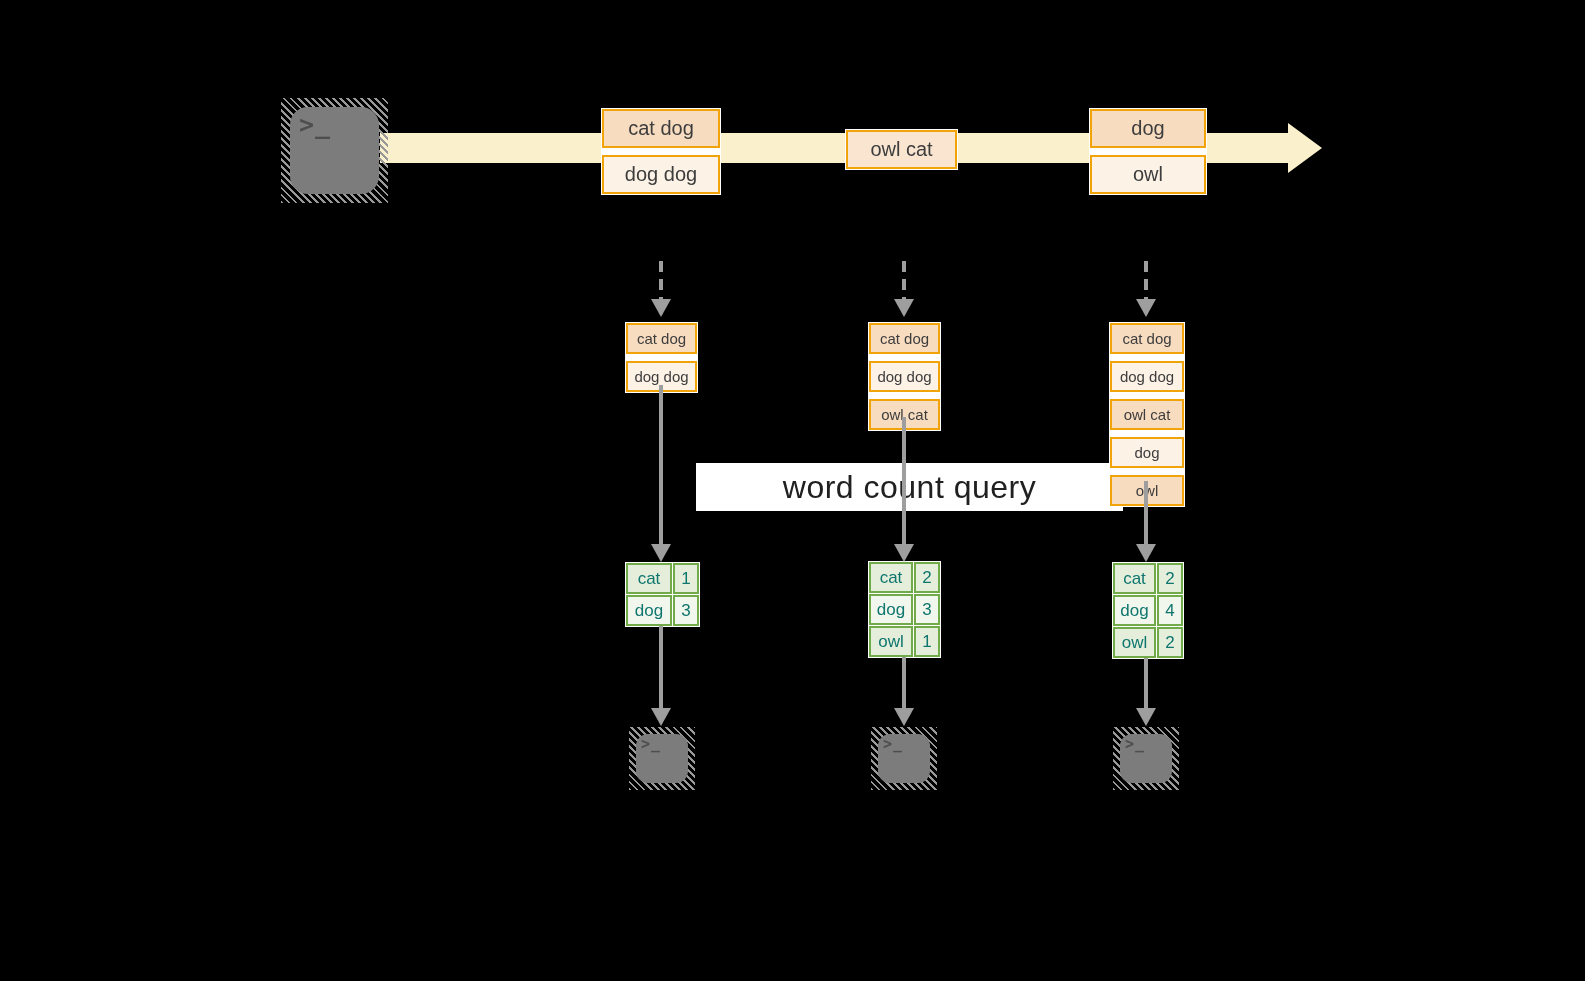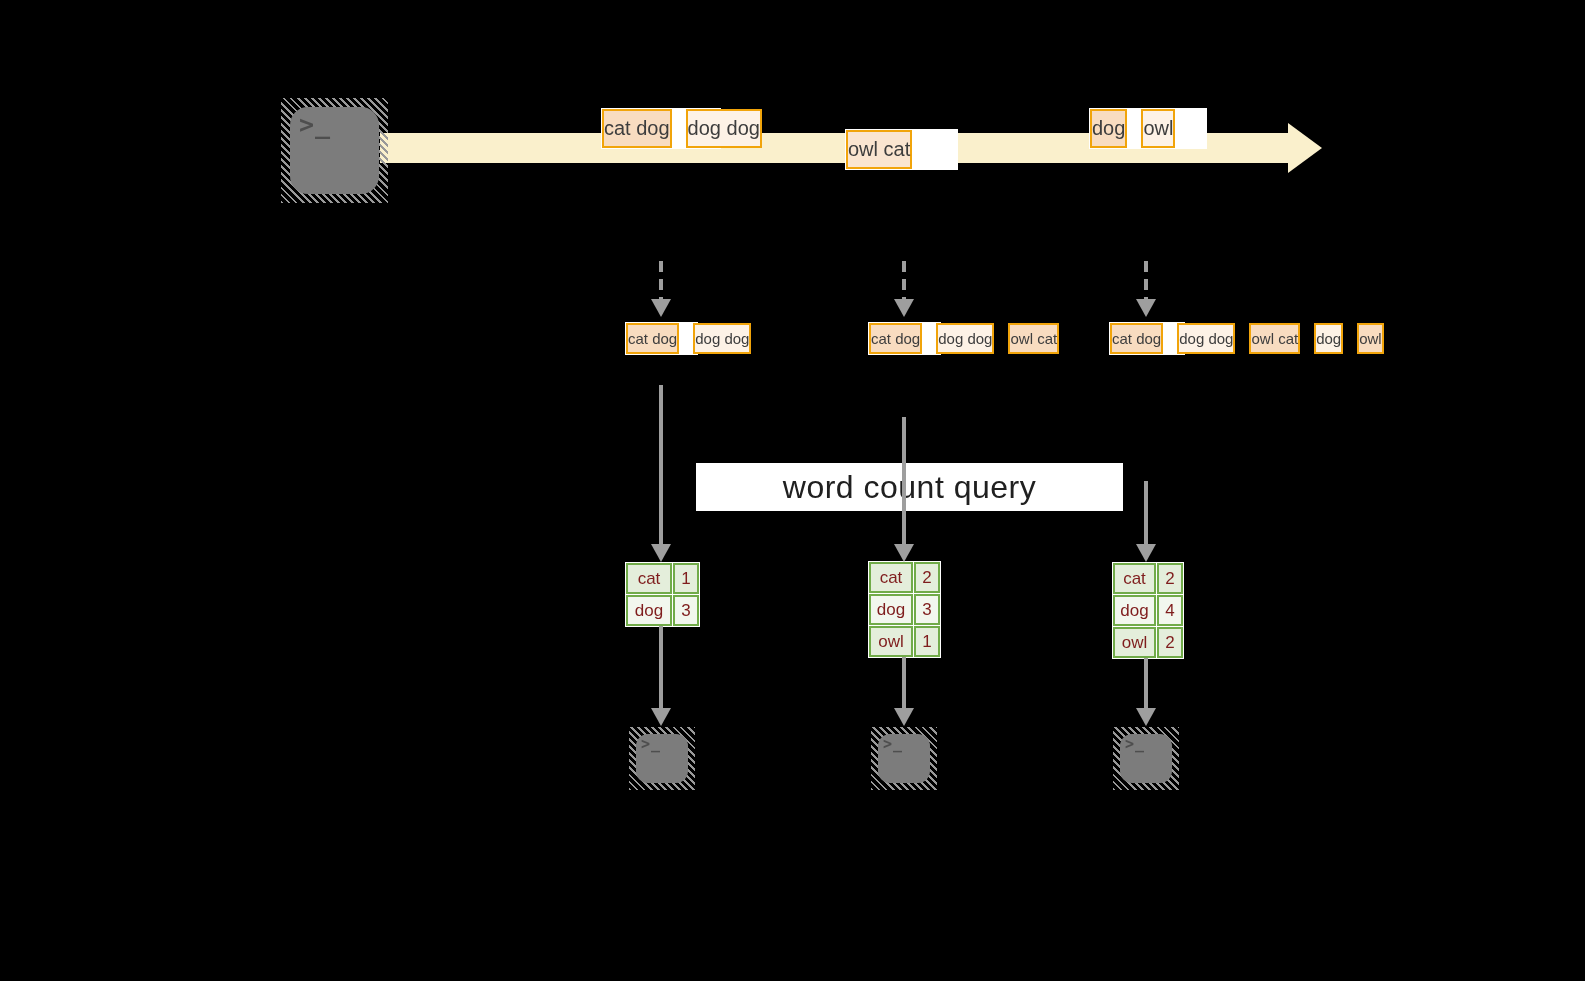--- a/index.html
+++ b/index.html
@@ -38,35 +38,35 @@
 
   
   .band{background:var(--band-yellow);}
   .band-head{
     width:0;height:0;
     border-top:25px solid transparent;border-bottom:25px solid transparent;
     border-left:34px solid var(--band-yellow);
   }
 
   
-  .obox{display:flex;flex-direction:row;gap:14px;background:#fff;padding:1px;box-sizing:border-box;}
+  .obox{display:flex;flex-direction:column;gap:7px;background:#fff;padding:1px;box-sizing:border-box;}
   .ocell{
     border:2px solid var(--amber);background:var(--peach);color:var(--text-dark);
     display:flex;align-items:center;justify-content:center;box-sizing:border-box;
     flex:0 0 auto;
   }
   .ocell.light{background:var(--cream);}
   .ocell.mid{background:var(--peach-mid);}
   .stream-cell{height:39px;font-size:20px;}
   .state-cell{height:31px;font-size:15px;}
 
   
   .gtable{display:grid;gap:1px;background:#fff;padding:1px;box-sizing:border-box;}
   .gcell{
-    border:2px solid var(--green);background:var(--green-tint);color:#7f1d1d;
+    border:2px solid var(--green);background:var(--green-tint);color:#0f766e;
     display:flex;align-items:center;justify-content:center;box-sizing:border-box;
     height:31px;font-size:17px;
   }
   .gcell.light{background:var(--green-light);}
 
   
   .vline{width:4px;background:var(--arrow-gray);}
   .vdash{
     width:4px;
     background:repeating-linear-gradient(180deg,var(--arrow-gray) 0 11px,rgba(0,0,0,0) 11px 18px);

